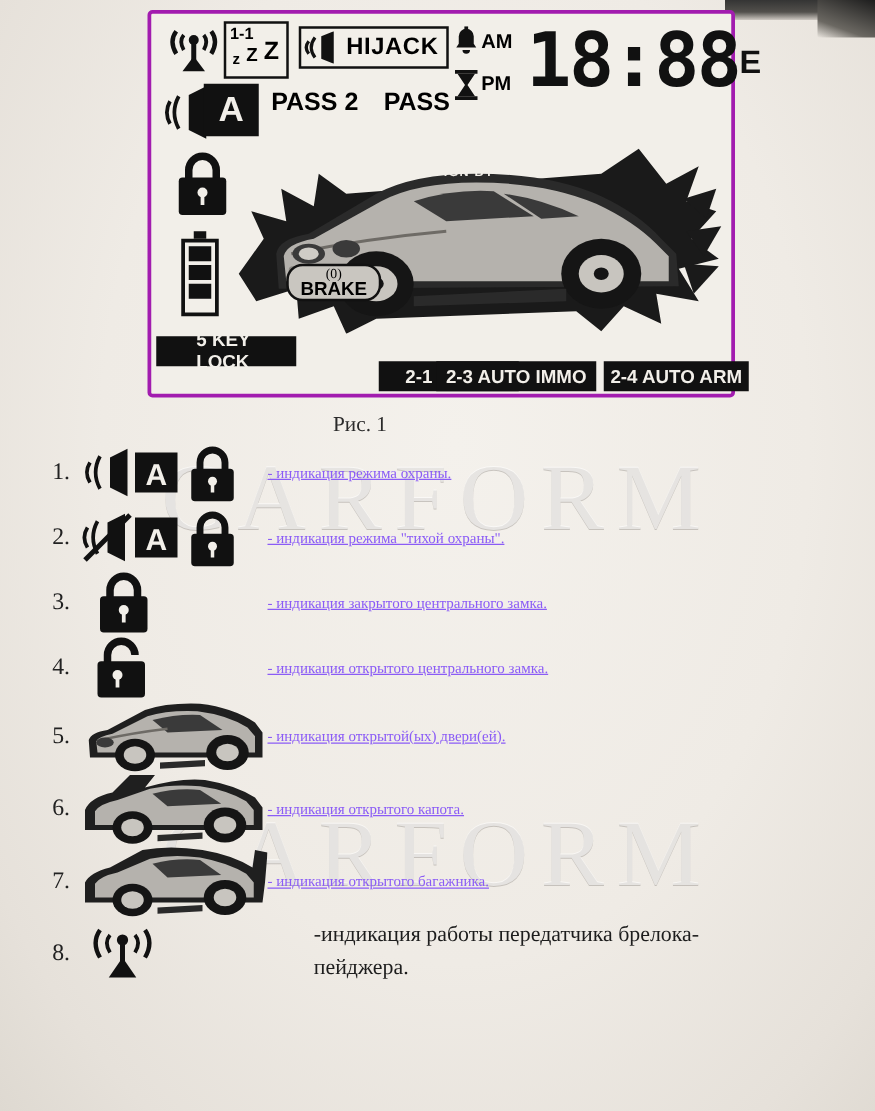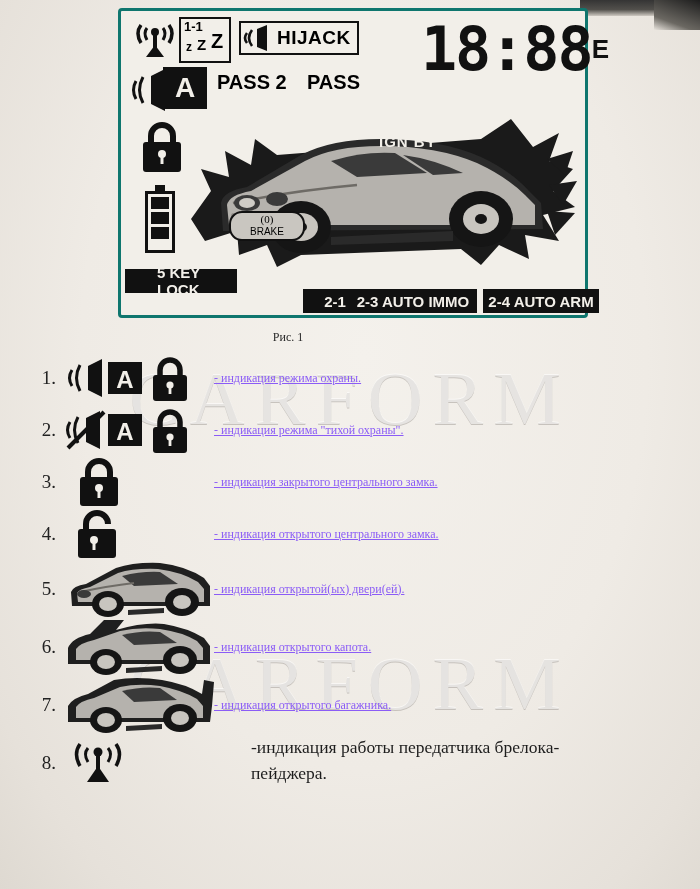--- a/index.html
+++ b/index.html
@@ -45,21 +45,21 @@
   .wm2 { top: 640px; }
 
   
   .lcd-wrap {
     position: absolute;
     left: 118px; top: 8px;
     width: 470px; height: 310px;
   }
   .lcd {
     position: absolute; inset: 0;
-    border: 3px solid #0f766e;
+    border: 3px solid #a21caf;
     border-radius: 4px;
     background: #f2efe9;
     box-sizing: border-box;
   }
   .lcd-inner { position: absolute; inset: 0; }
 
   
   .ant-icon {
     position: absolute; left: 12px; top: 8px;
     width: 44px; height: 40px;
@@ -154,38 +154,38 @@
   .battery-lcd i {
     display:block; height: 12px; margin: 3px 3px 0 3px; background: #111;
   }
 
   
   .car-art {
     position: absolute; left: 60px; top: 88px;
     width: 400px; height: 168px;
   }
   .ignby {
-    position: absolute; left: 258px; top: 122px;
-    font-family: "Liberation Sans", sans-serif;
-    font-weight: bold; font-size: 15px;
+    position: absolute; left: 234px; top: 122px;
+    font-family: "Liberation Sans", sans-serif;
+    font-weight: bold; font-size: 10px;
     color: #f2efe9;
     letter-spacing: 1px;
   }
   .brake {
     position: absolute; left: 108px; top: 200px;
     width: 76px; height: 30px;
     border: 2px solid #111;
     border-radius: 13px;
     background: #c9c6c0;
     box-sizing: border-box;
     text-align: center;
   }
   .brake .txt {
     font-family: "Liberation Sans", sans-serif;
-    font-weight: normal; font-size: 10px;
+    font-weight: bold; font-size: 15px;
     line-height: 14px;
   }
   .brake .sym { font-size: 11px; line-height: 12px; }
 
   
   .tag {
     position: absolute;
     background: #111; color: #f2efe9;
     font-family: "Liberation Sans", sans-serif;
     font-weight: bold;
@@ -196,21 +196,21 @@
   .t-daily    { left: 182px; top: 262px; width: 112px; height: 24px; font-size: 15px; margin-top: 16px; }
   .t-temp     { left: 334px; top: 250px; width: 132px; height: 24px; font-size: 15px; }
   .t-immo     { left: 228px; top: 278px; width: 128px; height: 24px; font-size: 15px; }
   .t-autoarm  { left: 362px; top: 278px; width: 116px; height: 24px; font-size: 15px; }
 
   
   .fig-caption {
     position: absolute; left: 0; width: 576px;
     top: 330px;
     text-align: center;
-    font-size: 12px;
+    font-size: 17px;
     color: #2a2a2a;
   }
 
   
   .legend { position: absolute; left: 0; top: 352px; width: 700px; }
   .row {
     position: relative;
     display: flex;
     align-items: center;
     min-height: 52px;
@@ -277,20 +277,38 @@
         <span style="margin-right:4px">
           <svg viewBox="0 0 30 26" width="30" height="26">
             <path d="M4 8 Q0 13 4 18" stroke="#111" stroke-width="2.6" fill="none"></path>
             <path d="M9 5 Q3 13 9 21" stroke="#111" stroke-width="2.6" fill="none"></path>
             <path d="M14 4 L14 22 L24 26 L24 0 Z" fill="#111"></path>
           </svg>
         </span>
         <span class="lbl">HIJACK</span>
       </div>
 
+      <div class="ampm">
+        <span class="bell">
+          <svg viewBox="0 0 24 26" width="24" height="26">
+            <path d="M12 2 a6 6 0 0 1 6 6 v6 l2 3 H4 l2-3 V8 a6 6 0 0 1 6-6 z" fill="#111"></path>
+            <rect x="10.5" y="0" width="3" height="3" fill="#111"></rect>
+            <path d="M9 19 a3 3 0 0 0 6 0 z" fill="#111"></path>
+          </svg>
+        </span>
+        <span class="am">AM</span>
+        <span class="hourglass">
+          <svg viewBox="0 0 20 26" width="20" height="26">
+            <rect x="1" y="1" width="18" height="3" fill="#111"></rect>
+            <rect x="1" y="22" width="18" height="3" fill="#111"></rect>
+            <path d="M3 4 L17 4 L11 13 L17 22 L3 22 L9 13 Z" fill="#111"></path>
+          </svg>
+        </span>
+        <span class="pm">PM</span>
+      </div>
 
       <div class="clock">
         <span>18:88</span><span class="e">E</span>
       </div>
 
       <div class="siren-a">
         <svg viewBox="0 0 86 46" width="86" height="46">
           <path d="M5 14 Q0 23 5 32" stroke="#111" stroke-width="3" fill="none"></path>
           <path d="M12 10 Q5 23 12 36" stroke="#111" stroke-width="3" fill="none"></path>
           <path d="M20 9 L20 37 L34 44 L34 2 Z" fill="#111"></path>

